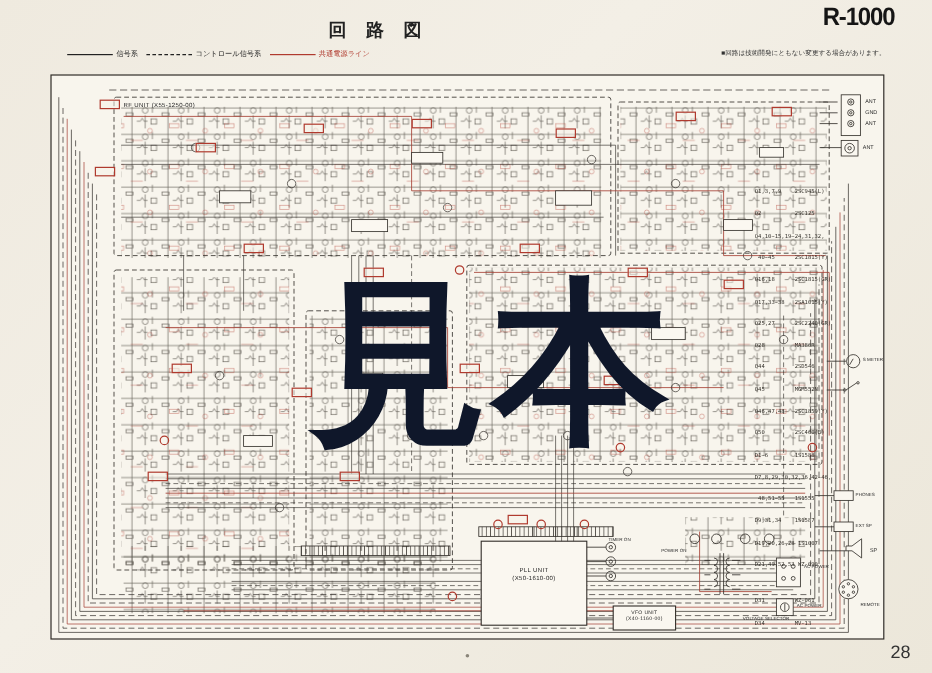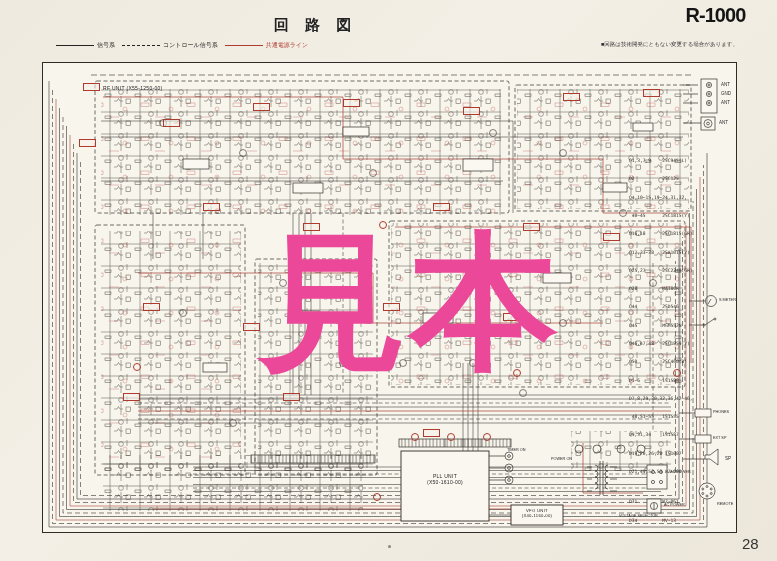--- a/index.html
+++ b/index.html
@@ -31,21 +31,21 @@
   .tl{position:absolute;font-size:4.5px;color:#2b2b2b;white-space:nowrap;line-height:1;}
   .tl.xs{font-size:3.8px;}
   .unit{position:absolute;font-size:5px;color:#1f1f1f;letter-spacing:.3px;white-space:nowrap;}
   .unit.ctr{text-align:center;}
   
   #parts{position:absolute;top:83px;left:586px;width:104px;font-family:"DejaVu Sans Mono", monospace;font-size:4.6px;line-height:6.1px;color:#33302a;white-space:pre;}
   
   .rb{position:absolute;width:15px;height:6px;border:.6px solid #b03a2e;background:rgba(246,240,232,.55);}
   .rc{position:absolute;width:6px;height:6px;border:.8px solid #b03a2e;border-radius:50%;}
   
-  #wm{top:228px;left:258px;font-size:148px;line-height:1;font-weight:900;color:#ec4899;letter-spacing:4px;z-index:30;font-family:"DejaVu Sans", sans-serif;}
+  #wm{top:228px;left:258px;font-size:148px;line-height:1;font-weight:900;color:#0f172a;letter-spacing:4px;z-index:30;font-family:"DejaVu Sans", sans-serif;}
 </style>
 </head>
 <body>
 
 <div class="abs" id="logo">R-1000</div>
 <div class="abs" id="title">回 路 図</div>
 <div class="abs" id="note">■回路は技術開発にともない変更する場合があります。</div>
 <div class="abs" id="pagenum">28</div>
 <div class="abs" id="centerdot"></div>
 

